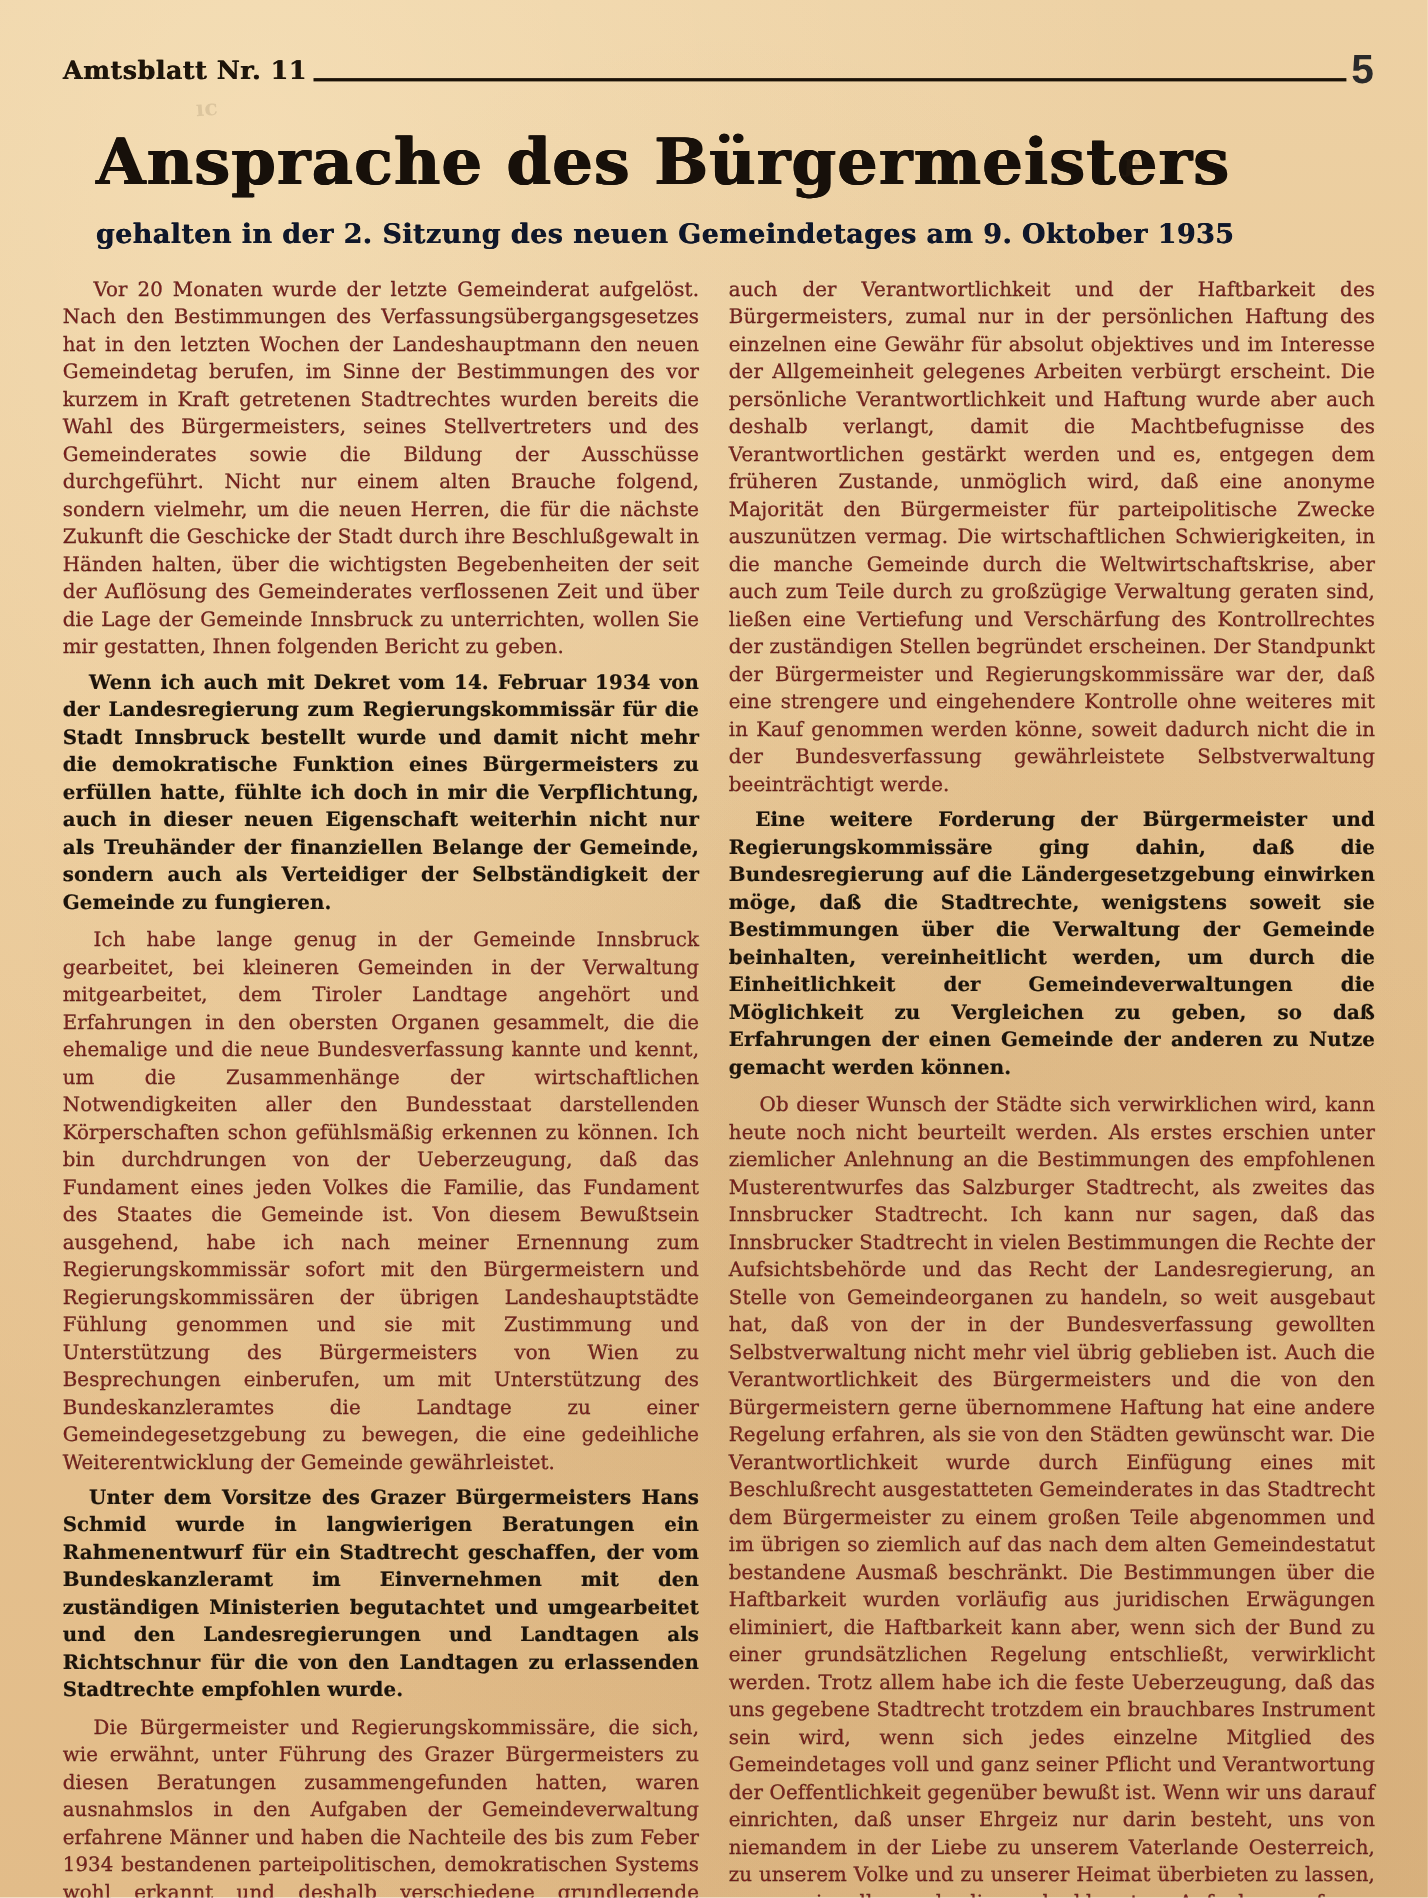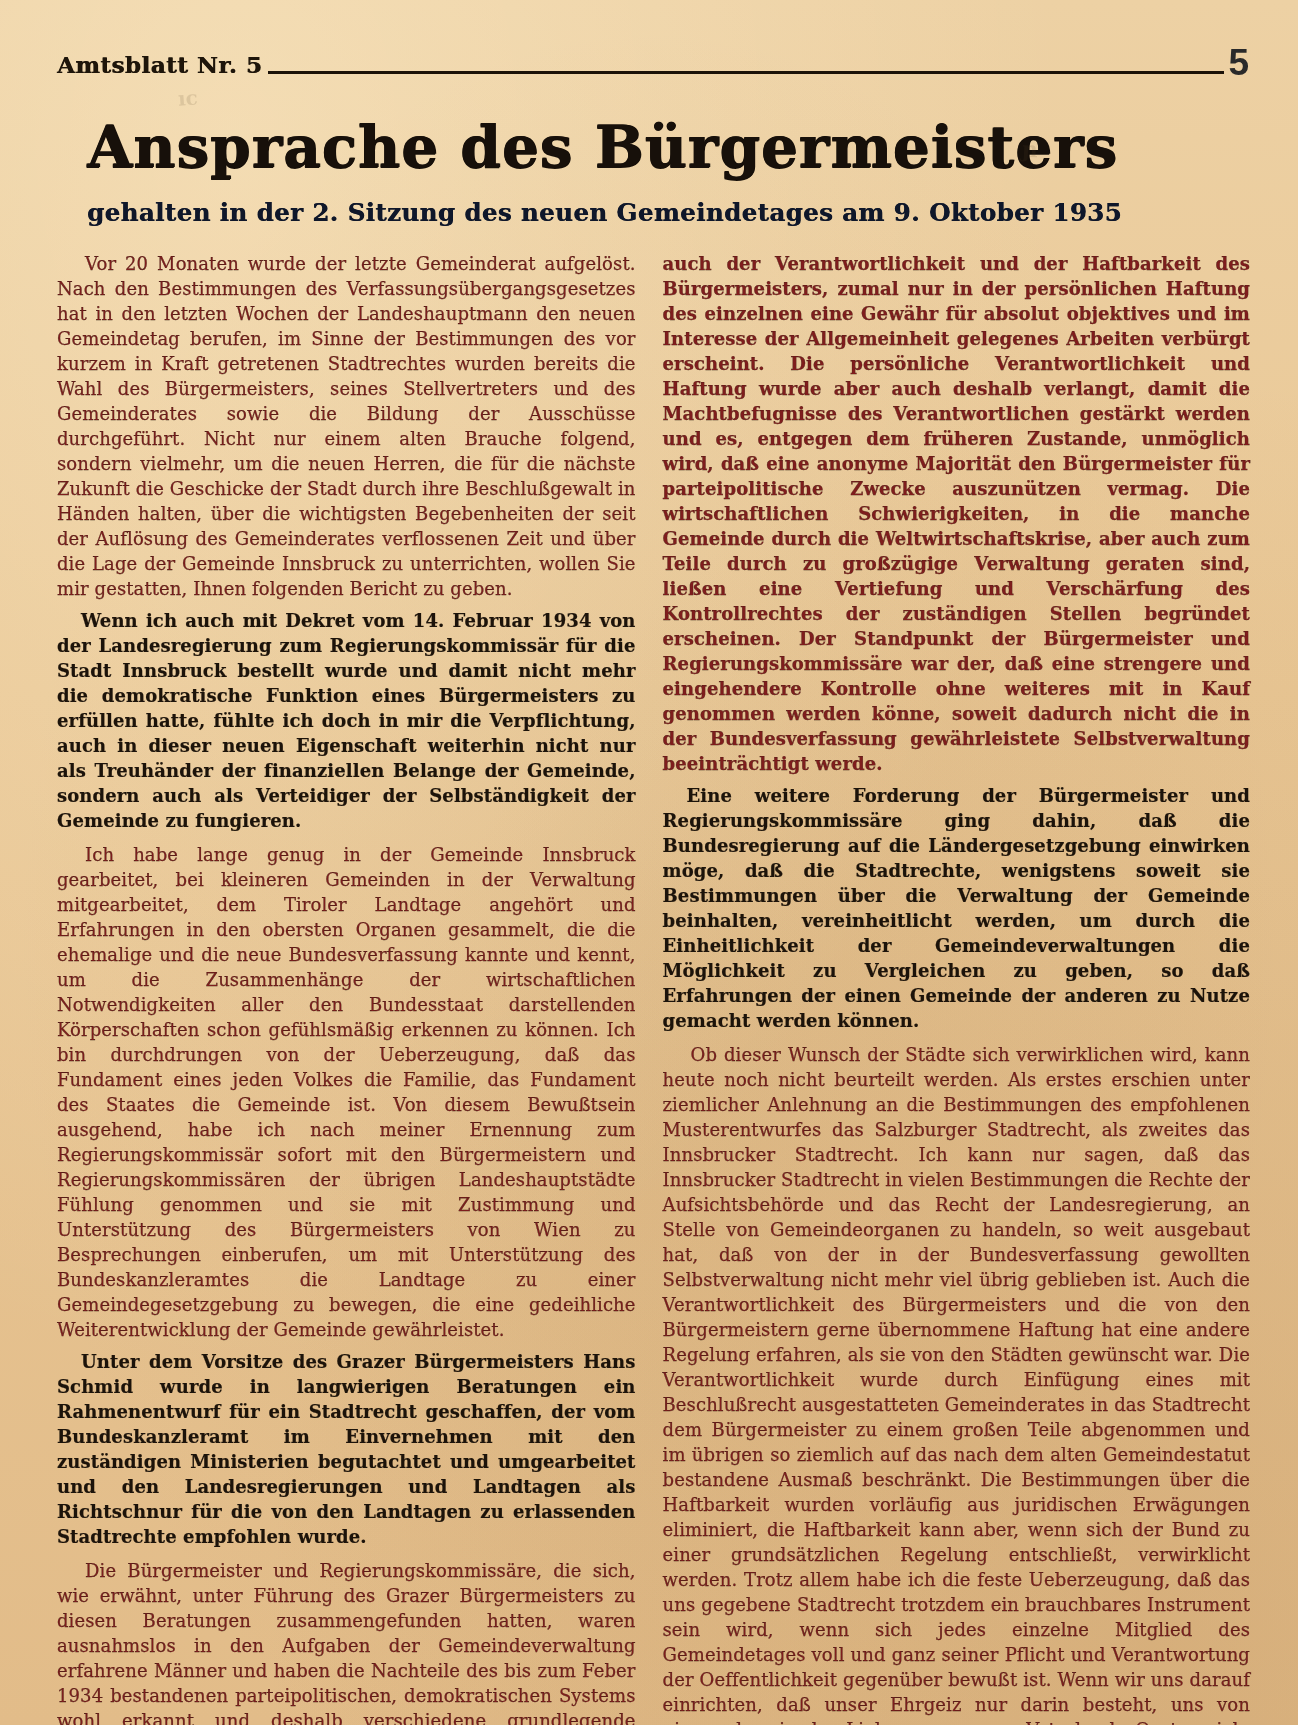--- a/index.html
+++ b/index.html
@@ -66,40 +66,40 @@
   .col-left  { width: 582px; }
   .col-right { width: 591px; }
   .para {
     margin: 0 0 7px 0;
     font-size: 18px; line-height: 25px;
     letter-spacing: 0.1px;
     -webkit-text-stroke: 0.25px rgba(40,29,16,0.9);
     color: #7f1d1d;
   }
   .para.indent { text-indent: 28px; }
-  .para.flush  { text-indent: 0; font-weight: bold; }
+  .para.flush  { text-indent: 0; }
   .para.bold {
     font-weight: bold;
     text-indent: 24px;
     margin-top: 4px; margin-bottom: 9px;
     color: #1c130a;
     -webkit-text-stroke: 0.2px rgba(28,19,10,0.9);
   }
   
   .artifact { position: absolute; pointer-events: none; opacity: 0.14; color: #5a452a; font-weight: bold; }
   .artifact.a1 { left: 178px; top: 86px;  font-size: 20px; transform: rotate(-4deg); }
   .artifact.a2 { left: 1022px; top: 136px; font-size: 22px; transform: rotate(3deg); }
 </style>
 </head>
 <body>
 
 <div class="sheet">
 
   <div class="running-head">
-    <span class="masthead">Amtsblatt Nr. 5</span>
+    <span class="masthead">Amtsblatt Nr. 11</span>
     <span class="head-rule"></span>
     <span class="page-number">5</span>
   </div>
 
   <h1 class="article-title">Ansprache des Bürgermeisters</h1>
   <h2 class="article-subtitle">gehalten in der 2. Sitzung des neuen Gemeindetages am 9. Oktober 1935</h2>
 
   <div class="columns">
     <section class="col col-left">
         <p class="para indent">Vor 20 Monaten wurde der letzte Gemeinderat aufgelöst. Nach den Bestimmungen des Verfassungsübergangsgesetzes hat in den letzten Wochen der Landeshauptmann den neuen Gemeindetag berufen, im Sinne der Bestimmungen des vor kurzem in Kraft getretenen Stadtrechtes wurden bereits die Wahl des Bürgermeisters, seines Stellvertreters und des Gemeinderates sowie die Bildung der Ausschüsse durchgeführt. Nicht nur einem alten Brauche folgend, sondern vielmehr, um die neuen Herren, die für die nächste Zukunft die Geschicke der Stadt durch ihre Beschlußgewalt in Händen halten, über die wichtigsten Begebenheiten der seit der Auflösung des Gemeinderates verflossenen Zeit und über die Lage der Gemeinde Innsbruck zu unterrichten, wollen Sie mir gestatten, Ihnen folgenden Bericht zu geben.</p>

